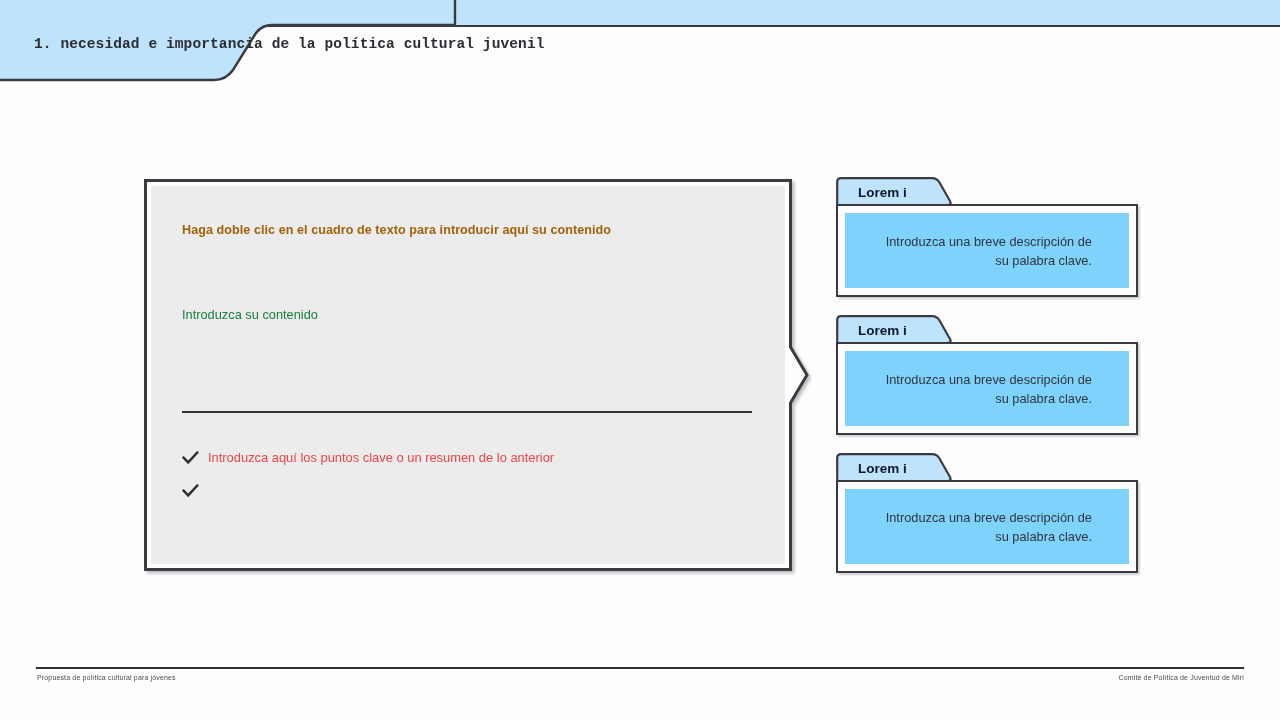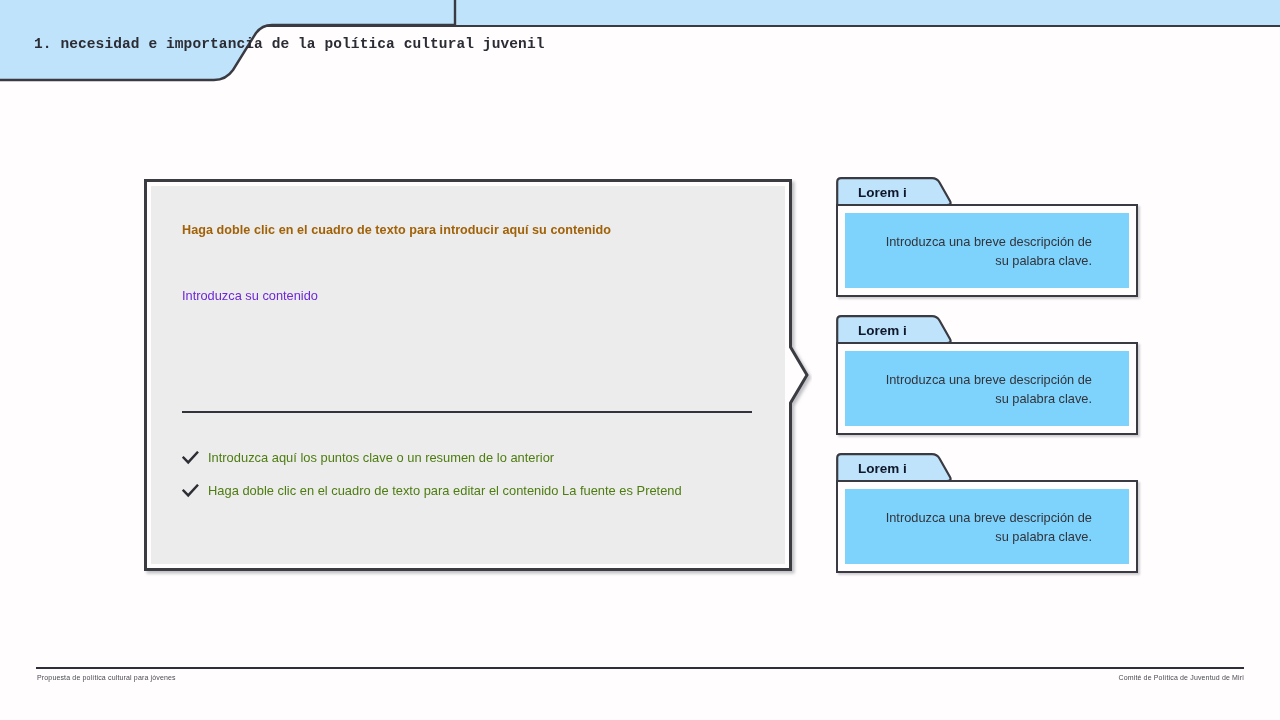--- a/index.html
+++ b/index.html
@@ -70,23 +70,23 @@
     box-sizing: border-box;
     padding: 44px 38px 20px 38px;
   }
   #main-heading {
     font-size: 12.6px;
     font-weight: bold;
     color: #a16207;
     letter-spacing: 0.05px;
   }
   #main-subtext {
-    margin-top: 51px;
+    margin-top: 70px;
     font-size: 12.8px;
-    color: #6d28d9;
+    color: #15803d;
   }
   #main-divider {
     position: absolute;
     left: 38px;
     top: 232px;
     width: 570px;
     height: 2px;
     background: #33333b;
   }
   #bullet-list {
@@ -102,21 +102,21 @@
   }
   .bullet-check {
     width: 26px;
     flex: 0 0 26px;
     color: #2d2d35;
     display: flex;
     align-items: center;
   }
   .bullet-text {
     font-size: 12.9px;
-    color: #4d7c0f;
+    color: #ef4444;
     white-space: nowrap;
   }
 
   
   .folder-card {
     position: absolute;
     width: 302px;
     height: 120px;
   }
   #card-0 { left: 836px; top: 177px; }
@@ -232,21 +232,20 @@
         </svg>
       </span>
       <span class="bullet-text">Introduzca aquí los puntos clave o un resumen de lo anterior</span>
     </div>
     <div class="bullet-row">
       <span class="bullet-check">
         <svg width="17" height="14" viewBox="0 0 17 14" aria-hidden="true">
           <path d="M1.5 6.6 L6.2 11.4 L15.2 1.6" fill="none" stroke="#2d2d35" stroke-width="2.4" stroke-linecap="square" stroke-linejoin="miter"></path>
         </svg>
       </span>
-      <span class="bullet-text">Haga doble clic en el cuadro de texto para editar el contenido La fuente es Pretend</span>
     </div>
   </div>
 </div>
 
 <div class="folder-card" id="card-0">
   <svg class="folder-tab-svg" width="120" height="29" viewBox="0 0 120 29">
     <path d="M 1.2 28 L 1.2 5 Q 1.2 1.2 5 1.2 L 96 1.2 Q 101 1.2 103.5 5.5 L 114 24 Q 116 28 111 28 Z" fill="#bfe3fb" stroke="#3a3a42" stroke-width="2.2" stroke-linejoin="round"></path>
   </svg>
   <div class="folder-tab-label">Lorem i</div>
   <div class="folder-body">

